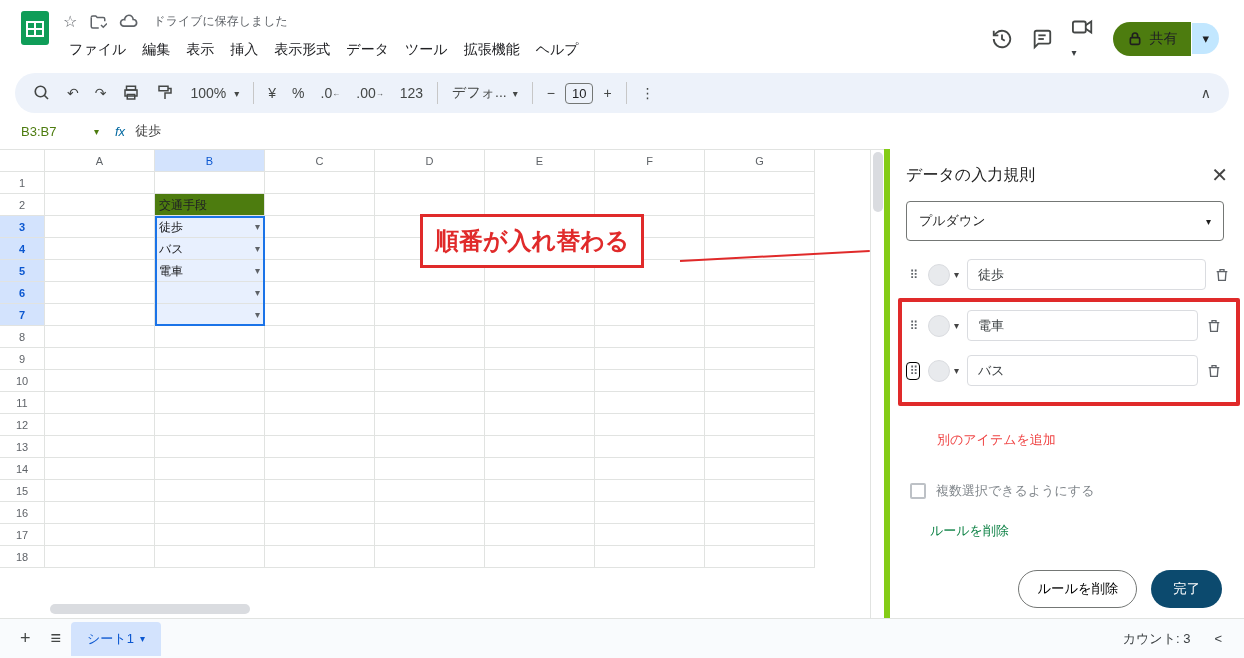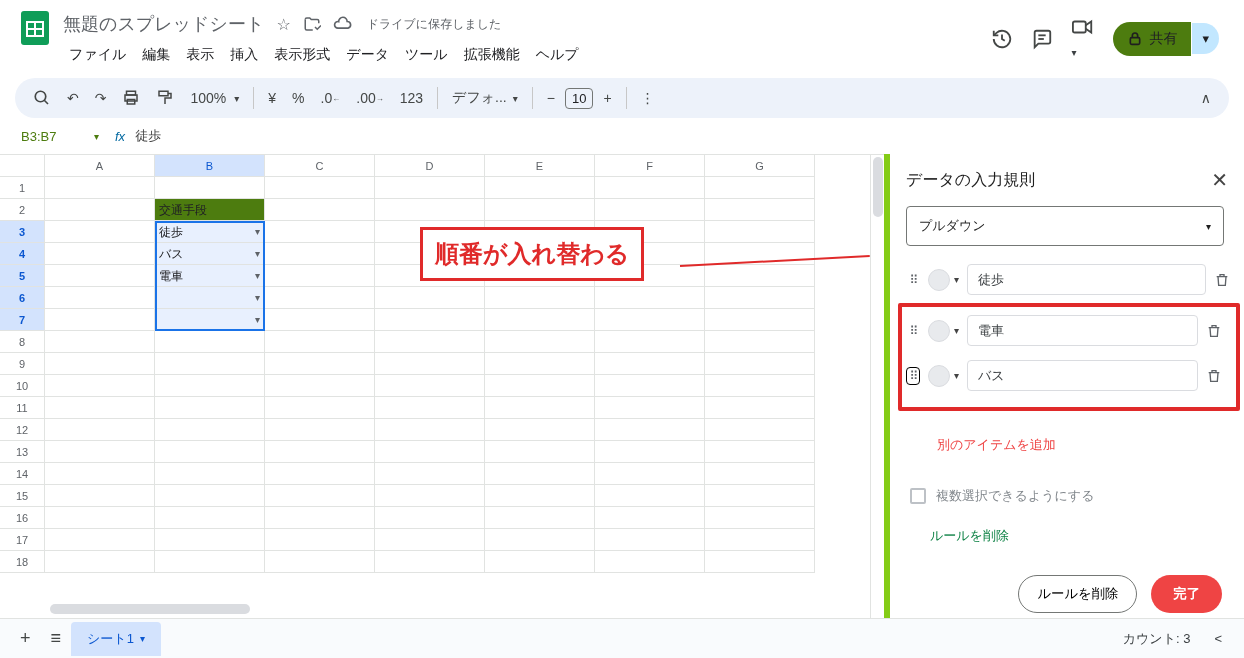--- a/index.html
+++ b/index.html
@@ -57,21 +57,21 @@
 .chip-arrow { font-size:10px; color:#444; margin-left:-4px; }
 .sp-input { flex:1; border:1px solid #dadce0; border-radius:4px; padding:7px 10px; font-size:13px; color:#3c4043; }
 .del-icon { color:#5f6368; cursor:pointer; font-size:16px; width:20px; text-align:center; }
 .red-box { border:4px solid #e02a2a; border-radius:2px; padding:8px 4px 2px 4px; margin:-6px 0 10px -8px; }
 .add-item { color:#ef4444; font-weight:500; padding:10px 16px; border:1px solid transparent; border-radius:20px; display:inline-block; cursor:pointer; margin:4px 0 14px 14px; }
 .checkbox-row { display:flex; align-items:center; gap:10px; color:#80868b; margin:8px 0 22px 4px; font-size:13px; }
 .cb { width:16px; height:16px; border:2px solid #bdc1c6; border-radius:2px; }
 .adv-opt { color:#0b8043; font-weight:500; margin:6px 0 30px 24px; }
 .sp-buttons { display:flex; gap:14px; justify-content:flex-end; margin-right:18px; }
 .btn-outline { border:1px solid #747775; border-radius:20px; padding:9px 18px; background:#fff; cursor:pointer; }
-.btn-green { background:#ef4444; color:#fff; border-radius:20px; padding:9px 22px; border:none; cursor:pointer; font-weight:700;text-align:center; }
+.btn-green { background:#0c4a6e; color:#fff; border-radius:20px; padding:9px 22px; border:none; cursor:pointer; font-weight:400;text-align:center; }
 .bottom-bar { position:absolute; bottom:0; left:0; right:0; height:40px; border-top:1px solid #e1e3e1; display:flex; align-items:center; padding:0 10px; background:#f9fbfd; }
 .bb-btn { padding:8px 10px; color:#444746; cursor:pointer; font-size:18px; }
 .sheet-tab { background:#d3e3fd; color:#0b57d0; padding:8px 16px; border-radius:4px 4px 0 0; display:flex; align-items:center; gap:6px; font-size:13px; font-weight:500; }
 .bb-right { margin-left:auto; display:flex; align-items:center; gap:24px; padding-right:12px; font-size:13px; color:#3c4043; }
 .scrollbar-h { position:absolute; bottom:44px; left:50px; width:200px; height:10px; background:#dadce0; border-radius:5px; }
 .scrollbar-v { position:absolute; right:0; top:0; width:14px; bottom:0; background:#fff; border-left:1px solid #e1e3e1;}
 .sbv-thumb { width:10px; margin:2px auto; height:60px; background:#dadce0; border-radius:5px;}
 svg { display:block; }
 </style>
 </head>
@@ -81,21 +81,20 @@
   <div class="logo">
     <svg width="32" height="40" viewBox="0 0 32 40">
         <rect x="2" y="3" width="28" height="34" rx="3" fill="#0f9d58"></rect>
         <rect x="8" y="14" width="16" height="14" fill="none" stroke="#fff" stroke-width="2"></rect>
         <line x1="8" y1="21" x2="24" y2="21" stroke="#fff" stroke-width="2"></line>
         <line x1="16" y1="14" x2="16" y2="28" stroke="#fff" stroke-width="2"></line>
       </svg>
   </div>
   <div class="title-block">
     <div class="title-row">
-      <span class="doc-title">無題のスプレッドシート</span>
       <span class="star-icon">☆</span>
       <span class="folder-icon">
         <svg width="18" height="18" viewBox="0 0 24 24" fill="none" stroke="#5f6368" stroke-width="2">
             <path d="M3 6a2 2 0 0 1 2-2h4l2 2h8a2 2 0 0 1 2 2v3"></path>
             <path d="M3 6v12a2 2 0 0 0 2 2h8"></path>
             <path d="M16 16l3 3 5-5"></path>
           </svg>
       </span>
       <span class="cloud-icon">
         <svg width="20" height="16" viewBox="0 0 24 18" fill="none" stroke="#5f6368" stroke-width="2">
@@ -407,21 +406,21 @@
           <div class="cell"></div>
           <div class="cell"></div>
           <div class="cell"></div>
           <div class="cell"></div>
           <div class="cell"></div>
           <div class="cell"></div>
         </div>
       </div>
     <div class="selection" style="top:66px; left:155px; width:110px; height:110px;"></div>
 
-    <div class="callout-box" style="top:72px; left:420px;">
+    <div class="callout-box" style="top:64px; left:420px;">
       <span>順番が入れ替わる</span>
     </div>
     <div class="callout-line" style="top:110px; left:680px; width:190px; transform:rotate(-3deg);"></div>
     <div class="scrollbar-v">
         <div class="sbv-thumb"></div>
       </div>
   </div>
 
   <div class="sidepanel">
     <div class="sp-title">

